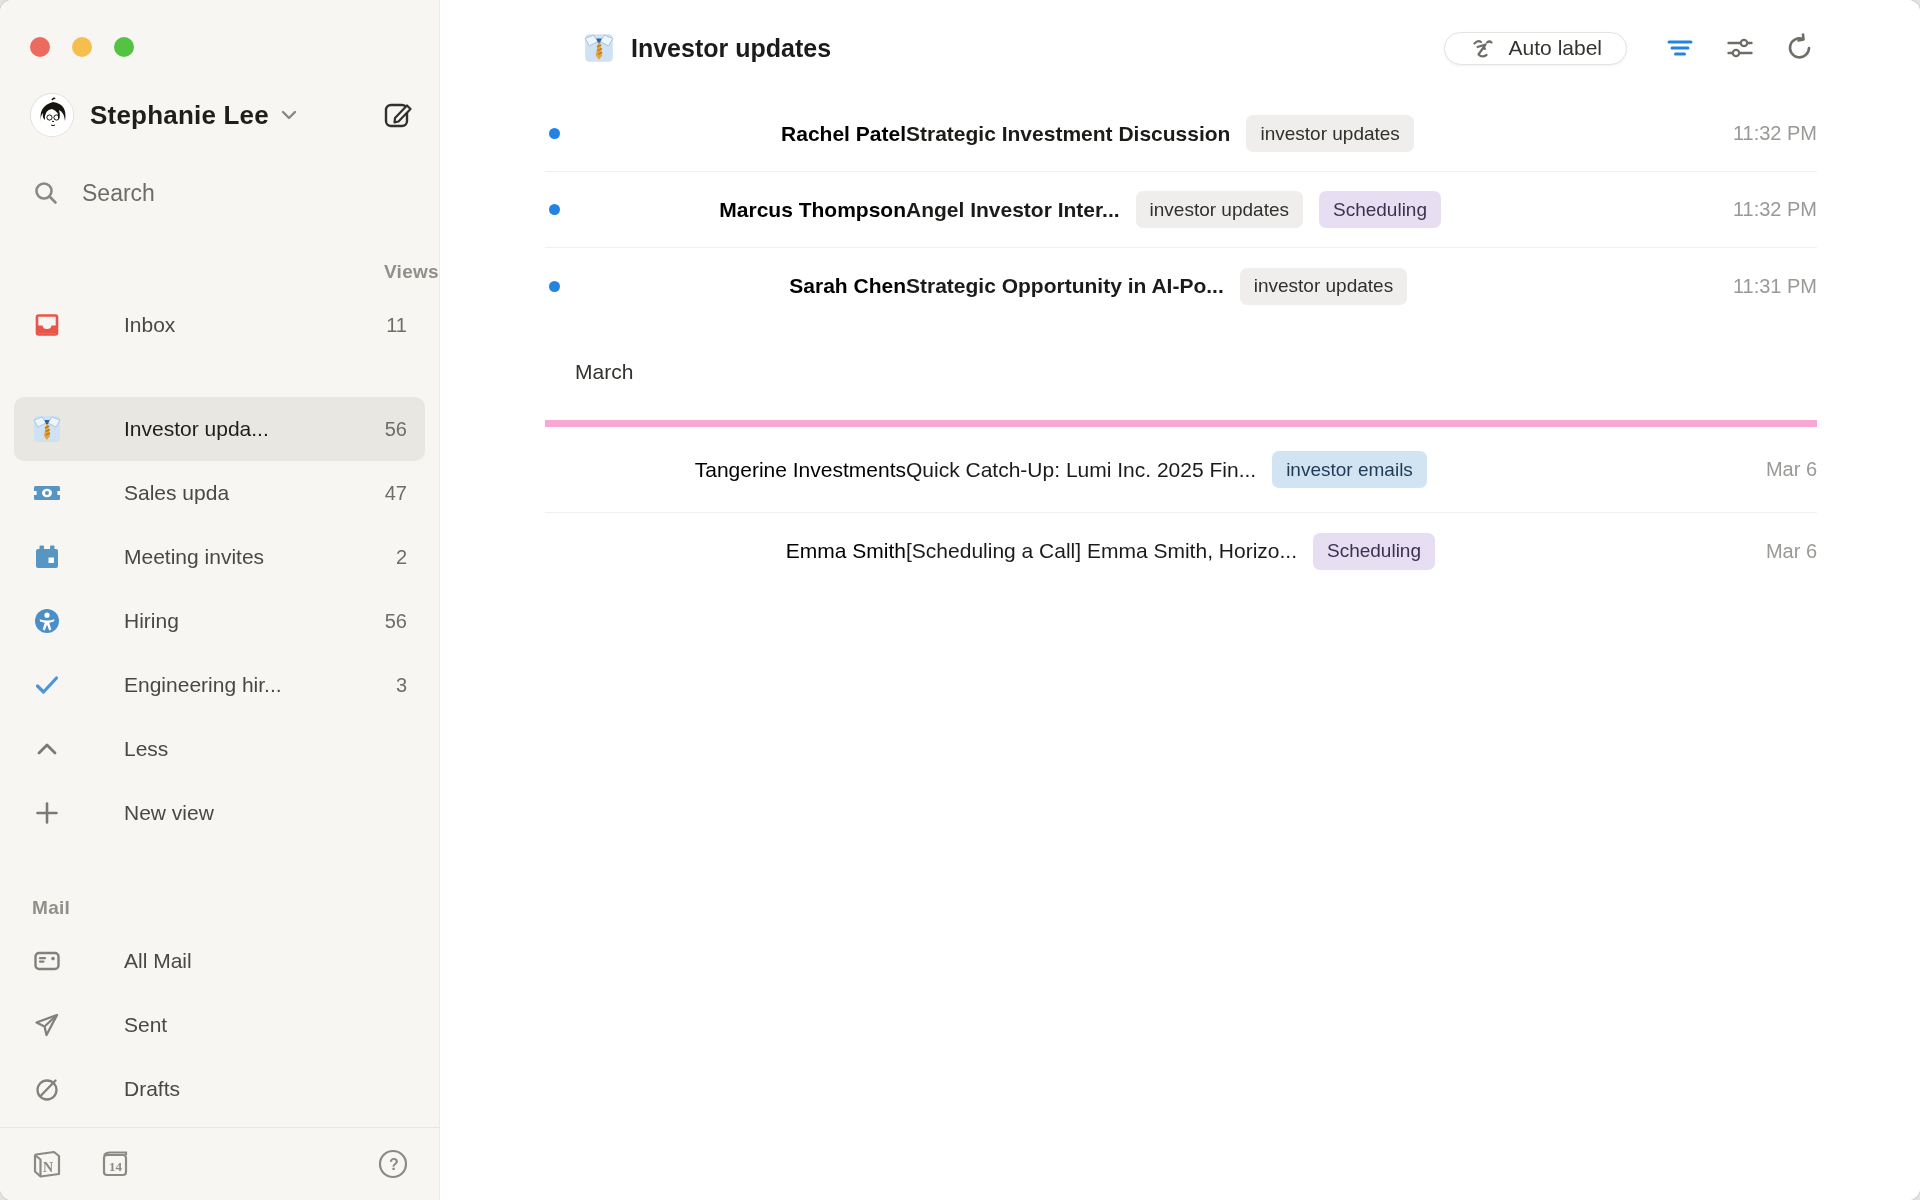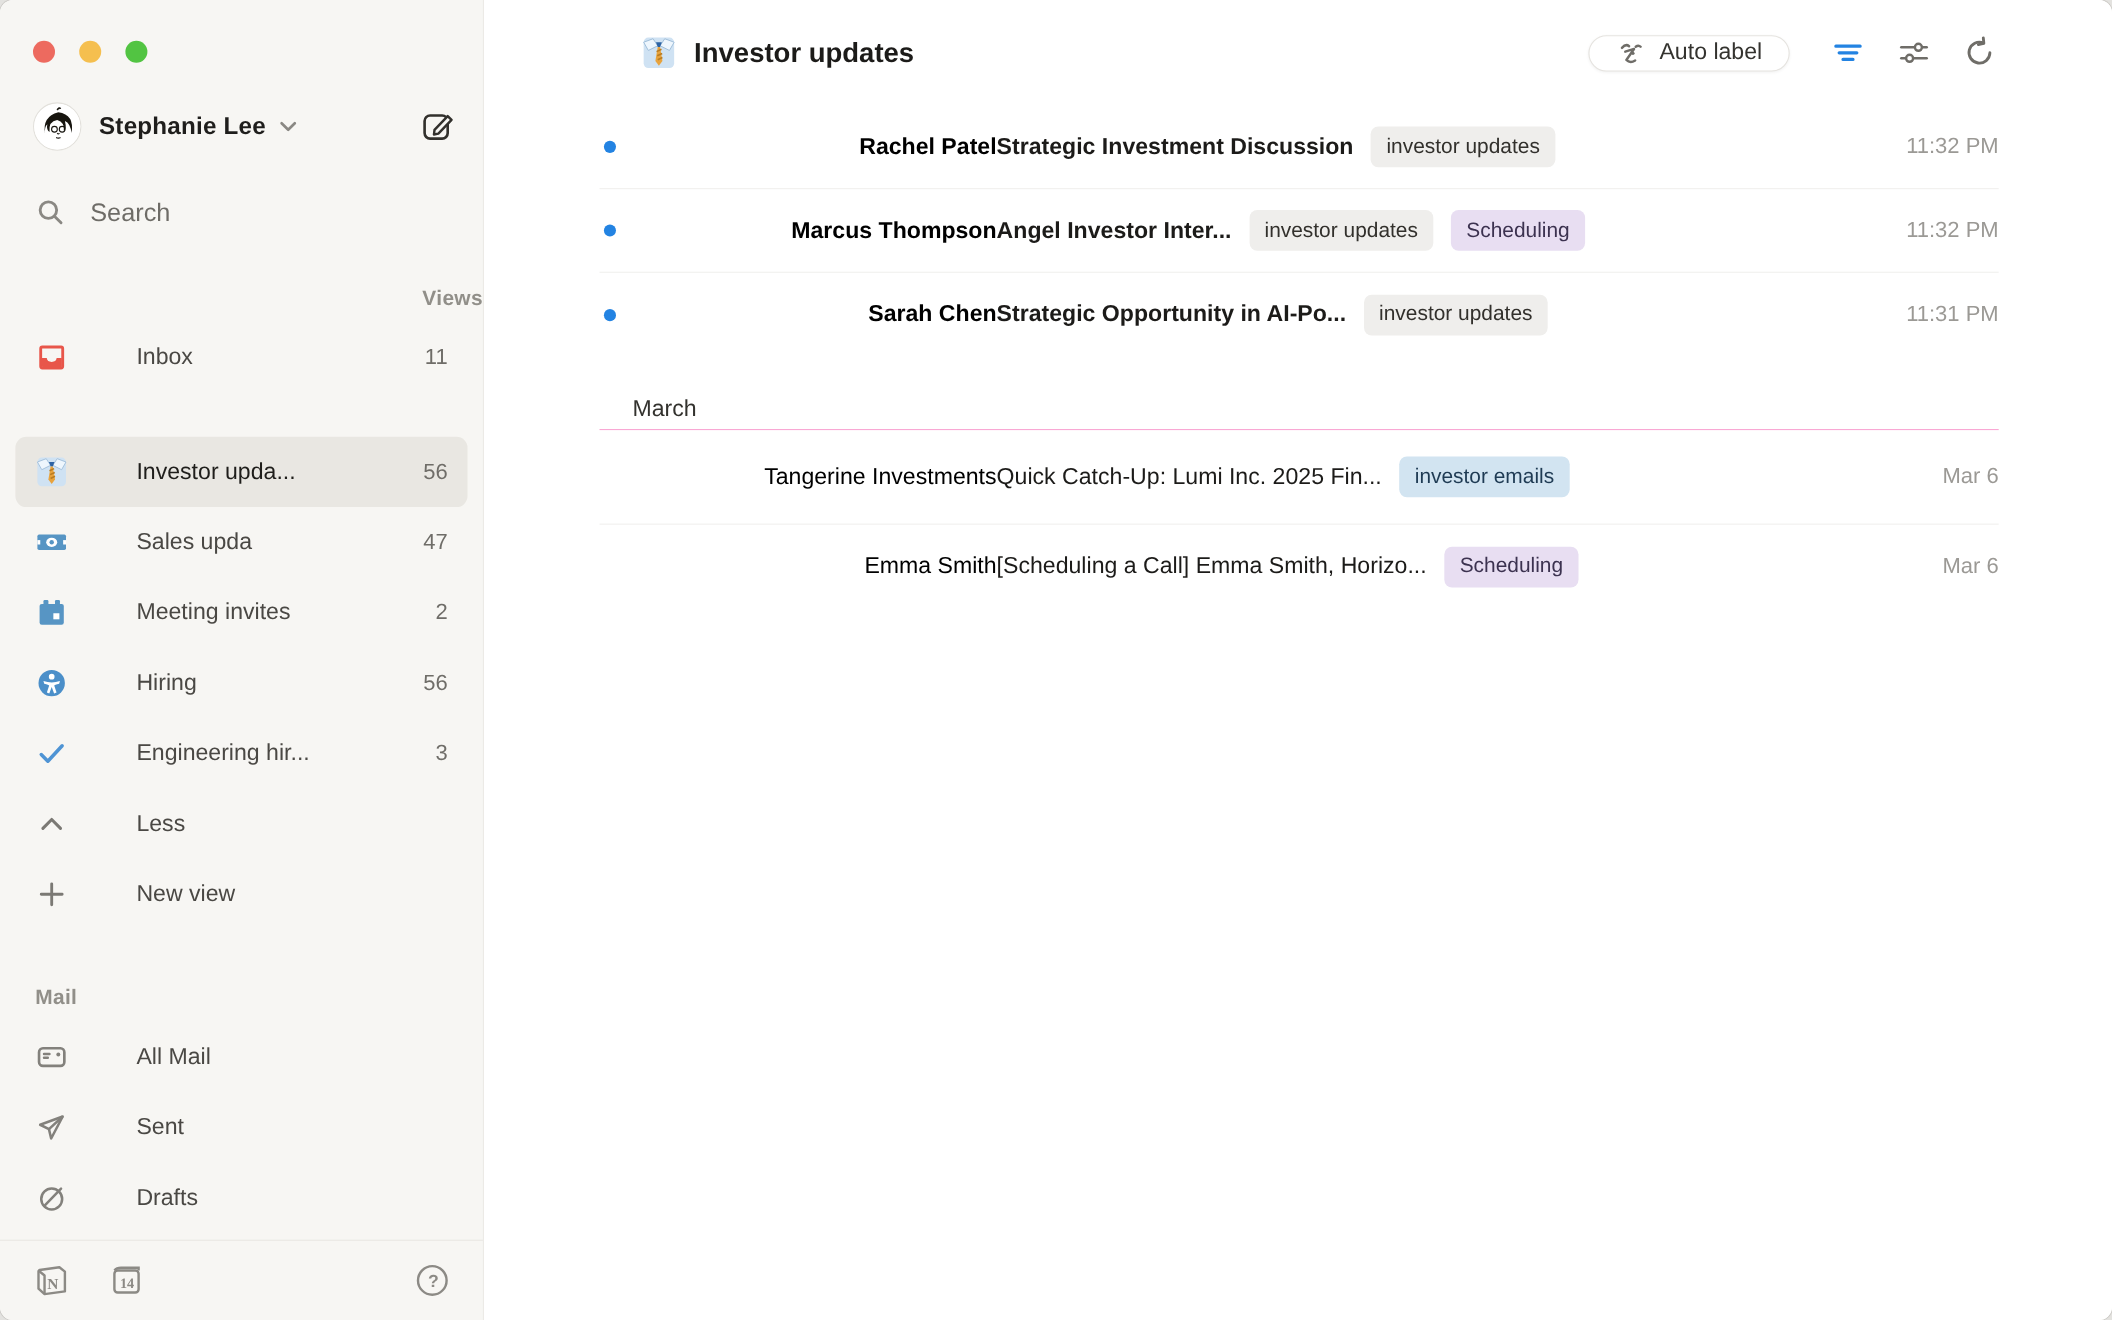--- a/index.html
+++ b/index.html
@@ -7,21 +7,21 @@
   .window { width:1920px; height:1200px; display:flex; background:#ffffff; border-radius:12px; overflow:hidden; box-shadow:0 0 0 1px #cfcdc9; }
 
   
   .sidebar { width:440px; min-width:440px; height:100%; background:#f7f6f3; border-right:1px solid #eceae6; display:flex; flex-direction:column; position:relative; }
   .traffic { display:flex; gap:22px; padding:37px 0 0 30px; }
   .tl { width:20px; height:20px; border-radius:50%; }
   .tl.red{ background:#ed6a5f; } .tl.yellow{ background:#f5bf4f; } .tl.green{ background:#52c442; }
 
   .user-row { display:flex; align-items:center; margin:36px 26px 0 30px; }
   .avatar { width:44px; height:44px; border-radius:50%; background:#ffffff; border:1px solid #e2e0db; overflow:hidden; flex:none; }
-  .user-name { font-size:22px; font-weight:700; color:#1f1e1c; margin-left:16px; letter-spacing:.2px; }
+  .user-name { font-size:26px; font-weight:700; color:#1f1e1c; margin-left:16px; letter-spacing:.2px; }
   .chev-down { margin-left:10px; display:flex; }
   .compose-btn { margin-left:auto; display:flex; cursor:pointer; }
 
   .search-row { display:flex; align-items:center; gap:22px; margin:42px 30px 0 32px; color:#6e6c67; }
   .search-label { font-size:23px; color:#6e6c67; }
 
   .section-label { font-size:19px; font-weight:700; color:#918f89; margin:0 0 10px 32px; letter-spacing:.3px; }
   .views-label { margin-top:54px;text-align:right; }
   .mail-label { margin-top:52px; }
 
@@ -57,21 +57,21 @@
   .row.unread .sender { font-weight:700; }
   .midcell { display:flex; align-items:center; gap:16px; min-width:0; }
   .subject { font-size:21px; color:#1c1b19; white-space:nowrap; }
   .row.unread .subject { font-weight:600; }
   .badge { height:37px; padding:0 14px; border-radius:7px; font-size:19px; font-weight:500; display:flex; align-items:center; white-space:nowrap; }
   .badge-gray { background:#efeeec; color:#32302c; }
   .badge-purple { background:#e8def2; color:#3c3250; }
   .badge-blue { background:#d2e4f1; color:#1f3b54; }
   .time { font-size:20px; color:#9b9995; justify-self:end;text-align:right; }
 
-  .group-heading { margin-top:36px; padding-bottom:6px; border-bottom:1px solid #f9a8d4; }
+  .group-heading { margin-top:36px; padding-bottom:36px; border-bottom:7px solid #f9a8d4; }
   .group-heading span { font-size:21px; font-weight:500; color:#33322e; margin-left:30px; }
   .row.first-of-group { height:86px; }
 
   svg { display:block; }
 </style>
 </head>
 <body>
 
 <div class="window">
 

